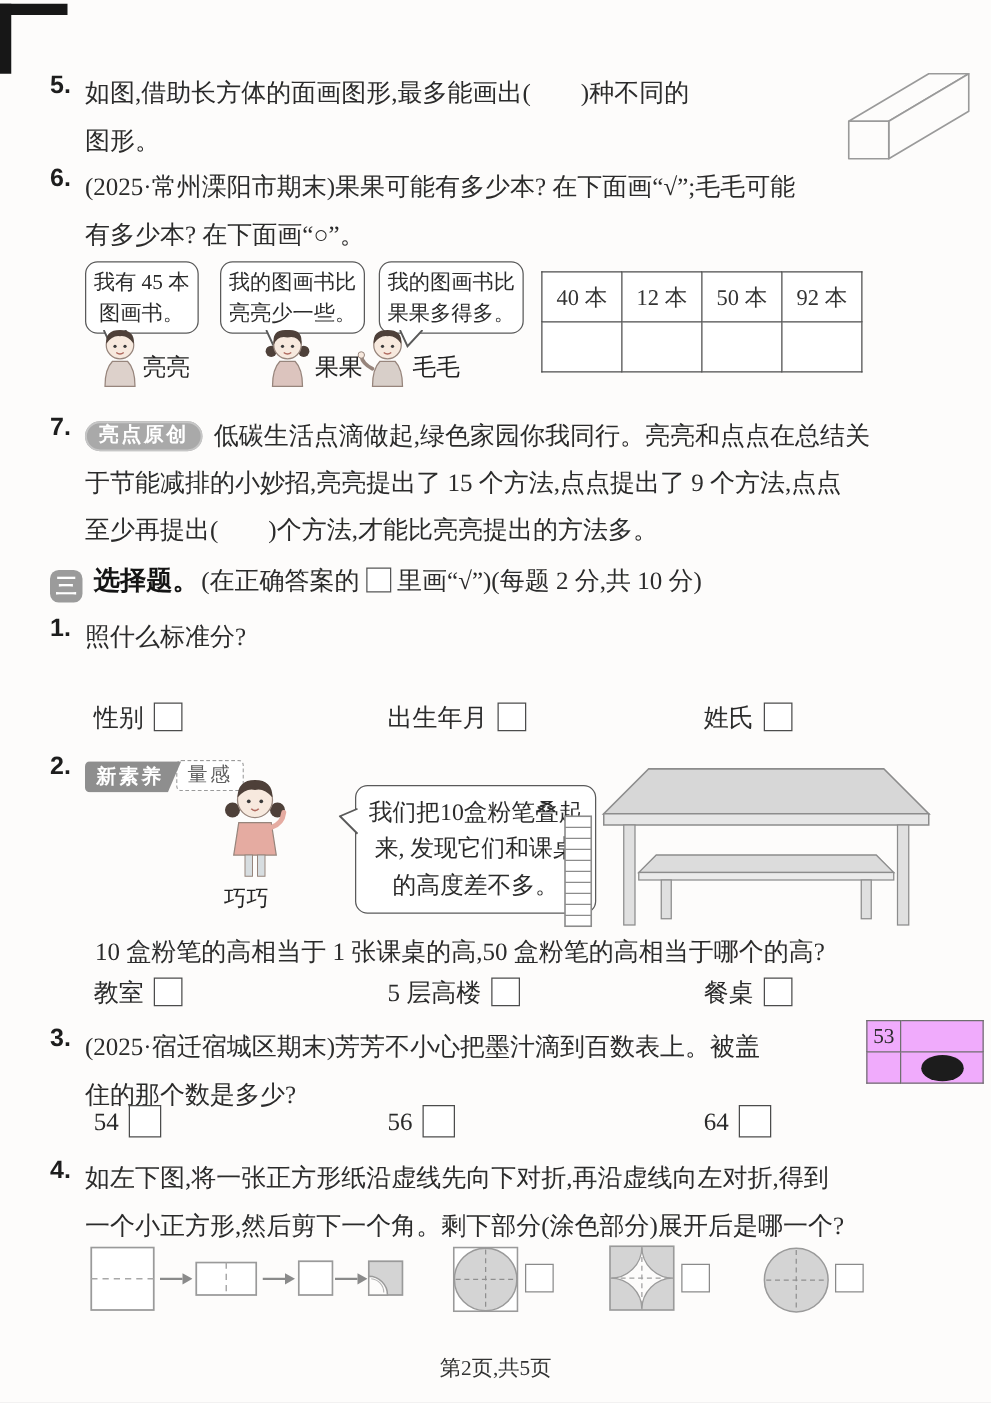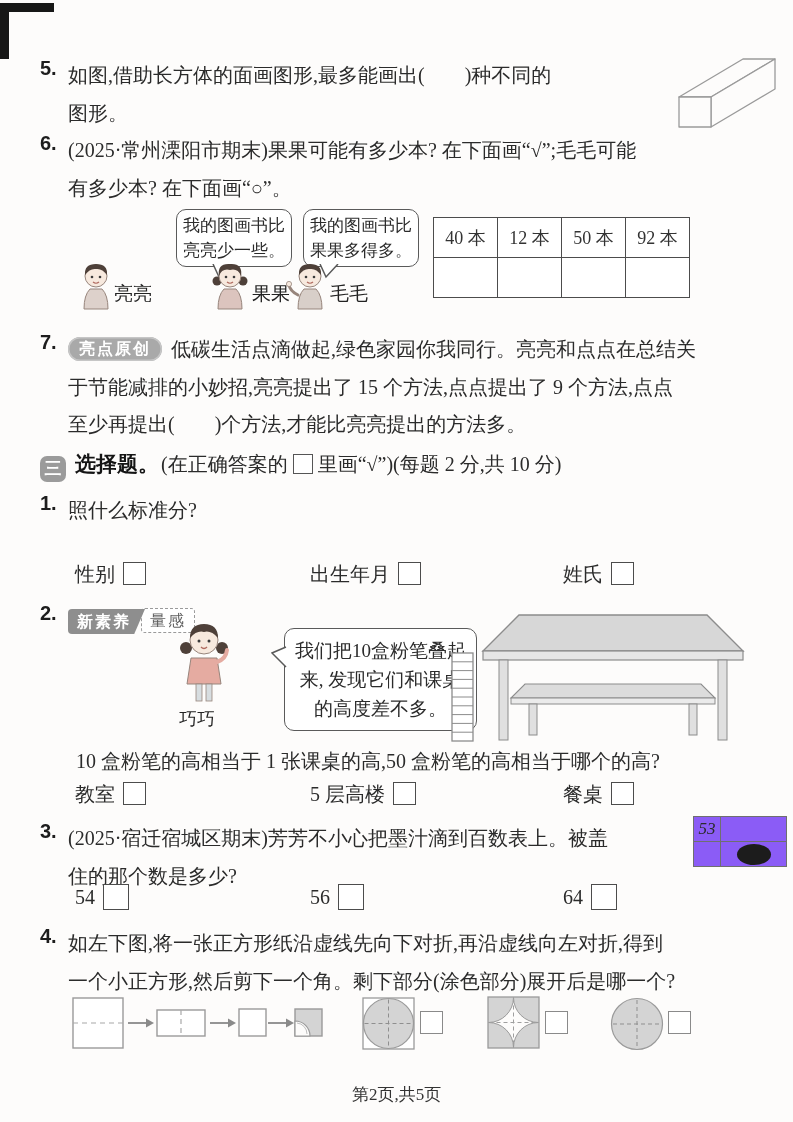--- a/index.html
+++ b/index.html
@@ -69,21 +69,21 @@
   .sectitle {
     font-family:"Liberation Sans","DejaVu Sans",sans-serif; font-weight:bold;
     font-size:21px; color:#141414; margin-right:2px;
   }
   .secsub { font-size:20px; color:#2b2b2b; }
   .inlinebox {
     display:inline-block; width:20px; height:20px; background:#fff;
     border:1.5px solid #555; vertical-align:-3px; margin:0 5px;
   }
   
-  .grid53 { position:absolute; border-collapse:collapse; background:#8b5cf6;font-style:italic; }
+  .grid53 { position:absolute; border-collapse:collapse; background:#f0abfc; }
   .grid53 td { border:1.4px solid #6f6f6f; height:25px; text-align:center; font-size:17px; padding:0; }
   .grid53 td.c1 { width:27px; } .grid53 td.c2 { width:66px; }
   
   .footer { position:absolute; left:0; width:793px; text-align:center; font-size:17px; color:#333; }
   .scanmark { position:absolute; background:#171717; }
   .figwrap { position:absolute; left:0; width:793px; }
   .fig { position:absolute; }
 </style>
 </head>
 <body>
@@ -111,20 +111,28 @@
   <section class="q" style="top:132px;">
     <span class="qnum">6.</span>
     <div class="qtext">
       <div class="ln">(2025·常州溧阳市期末)果果可能有多少本? 在下面画“√”;毛毛可能</div>
       <div class="ln">有多少本? 在下面画“○”。</div>
     </div>
   </section>
 
   <div class="figwrap" style="top:203px;height:114px;">
 
+    <div class="bubble" style="left:68px;top:6px;">
+      <div class="bln">我有 45 本</div>
+      <div class="bln">图画书。</div>
+      <svg class="tail-down" style="left:12px;" width="22" height="15" viewBox="0 0 22 15">
+        <path d="M2,0 L20,0 L8,13 Z" fill="#fff"></path>
+          <path d="M2,0 L8,13 L20,0" fill="none" stroke="#5a5a5a" stroke-width="1.5"></path>
+      </svg>
+    </div>
     <svg class="fig" style="left:76px;top:58px;" width="40" height="50" viewBox="0 0 40 50">
       <circle cx="20" cy="15" r="11" fill="#f7e9de" stroke="#97857c" stroke-width="1"></circle>
       <path d="M9,14 Q8,3 20,3 Q32,3 31,14 Q26,7 20,8 Q14,7 9,14 Z" fill="#4e4039"></path>
       <circle cx="16" cy="16" r="1.3" fill="#3a3a3a"></circle>
         <circle cx="24" cy="16" r="1.3" fill="#3a3a3a"></circle>
       <path d="M17,21 q3,2.5 6,0" stroke="#b06a5f" stroke-width="1.2" fill="none"></path>
       <path d="M8,48 q0,-14 6,-20 h12 q6,6 6,20 z" fill="#ddd1cb" stroke="#97857c" stroke-width="1"></path>
     </svg>
     <span class="kid-label" style="left:114px;top:78px;">亮亮</span>
 

